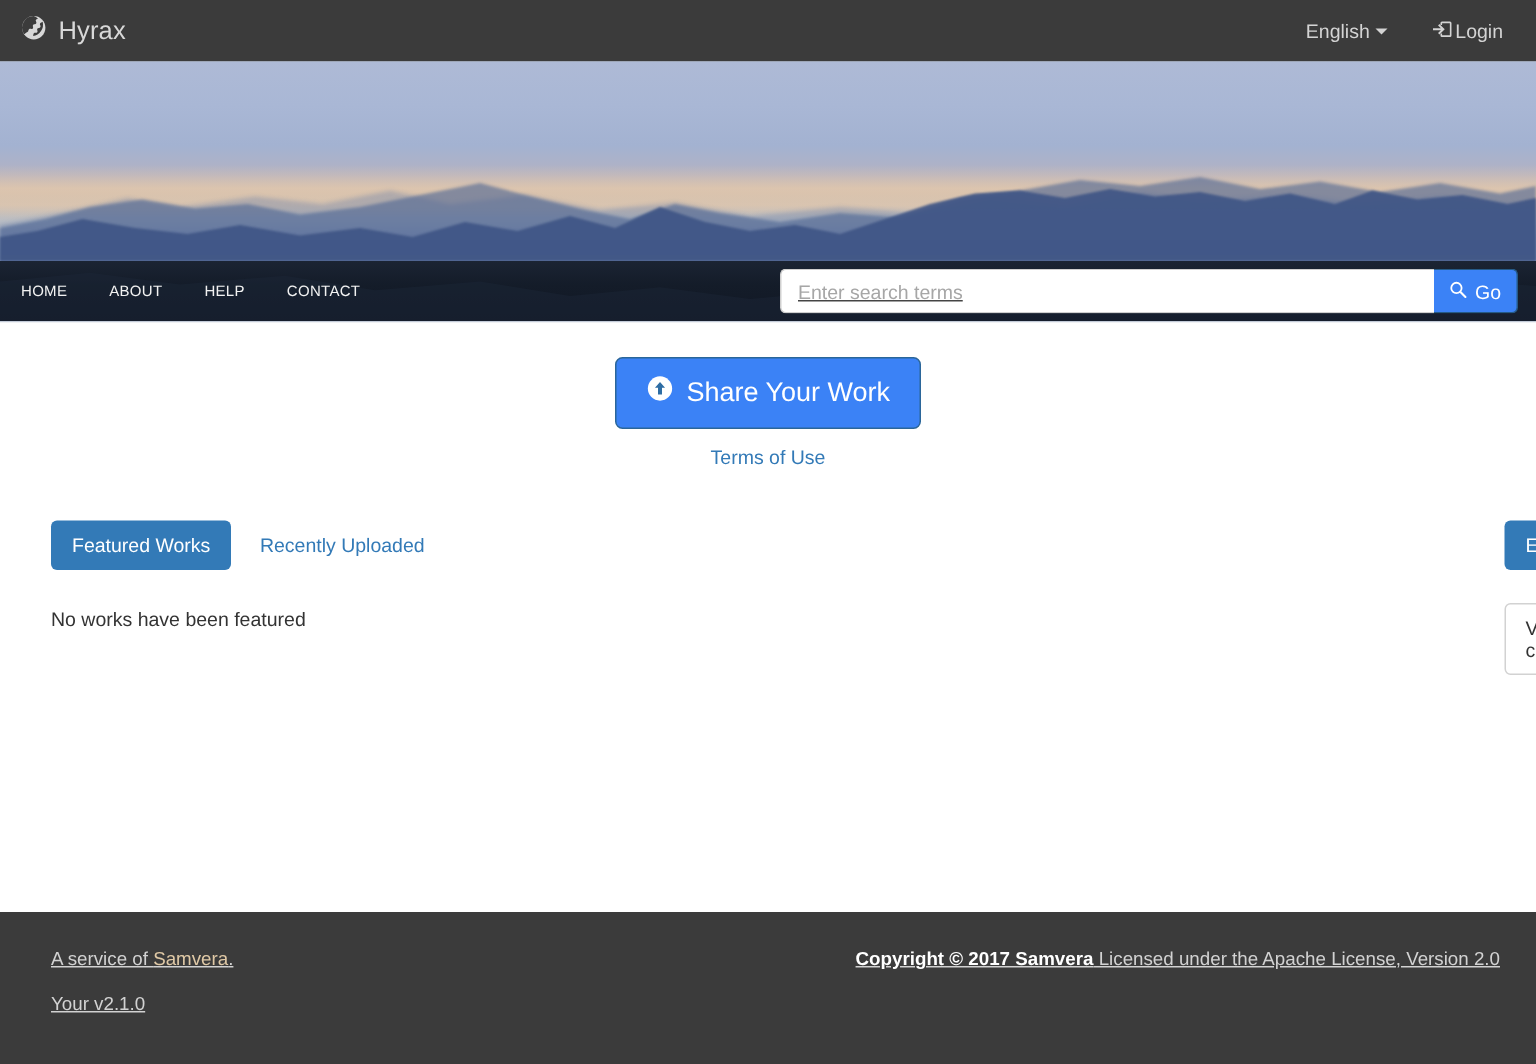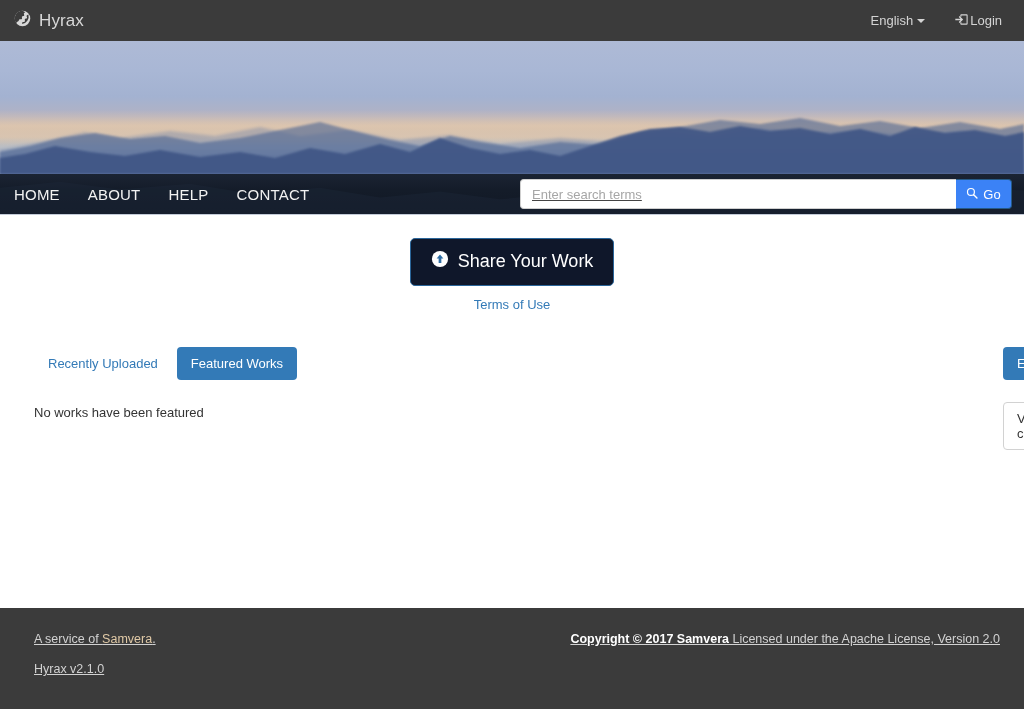--- a/index.html
+++ b/index.html
@@ -125,21 +125,21 @@
     padding: 0 8px 0 0;
   }
   .nav-links {
     display: flex;
     align-items: center;
     list-style: none;
   }
   .nav-links a {
     display: block;
     color: #f2f2f2;
-    font-size: 15px;
+    font-size: 10px;
     text-decoration: none;
     padding: 11px 14px;
     letter-spacing: .2px;
   }
   .searchform {
     display: flex;
     align-items: stretch;
     width: 492px;
     height: 30px;
     margin-right: 4px;
@@ -182,21 +182,21 @@
     position: relative;
   }
   .hero {
     text-align: center;
     padding-top: 23px;
   }
   .share-btn {
     display: inline-flex;
     align-items: center;
     gap: 9px;
-    background: #0f172a;
+    background: #3b82f6;
     border: 1px solid #2b669a;
     border-radius: 5px;
     color: #fff;
     font-size: 18px;
     padding: 11px 20px 12px;
     text-decoration: none;
     cursor: pointer;
     font-family: "Liberation Sans", sans-serif;
   }
   .terms {
@@ -385,24 +385,24 @@
         <span>Share Your Work</span>
       </a>
       <a class="terms" href="#">Terms of Use</a>
     </div>
 
     <div class="panels">
 
       <div class="panel left">
         <ul class="tabs">
           <li>
-            <a class="tab inactive" href="#">Recently Uploaded</a>
+            <a class="tab active" href="#">Featured Works</a>
           </li>
           <li>
-            <a class="tab active" href="#">Featured Works</a>
+            <a class="tab inactive" href="#">Recently Uploaded</a>
           </li>
         </ul>
         <p class="empty-msg">No works have been featured</p>
       </div>
 
       <div class="panel right">
         <div class="panel-right-inner">
           <ul class="tabs">
             <li>
               <a class="tab active" href="#">Explore Collections</a>
@@ -414,20 +414,20 @@
       </div>
 
     </div>
   </div>
 
   <div class="footer">
     <div class="footer-left">
       <p>
         <span>A service of </span><a href="#">Samvera</a><span>.</span>
       </p>
-      <p>Hyrax v2.1.0</p>
+      <p>Your v2.1.0</p>
     </div>
     <div class="footer-right">
       <b>Copyright © 2017 Samvera</b><span> Licensed under the Apache License, Version 2.0</span>
     </div>
   </div>
 
 </div>
 
 </body></html>

